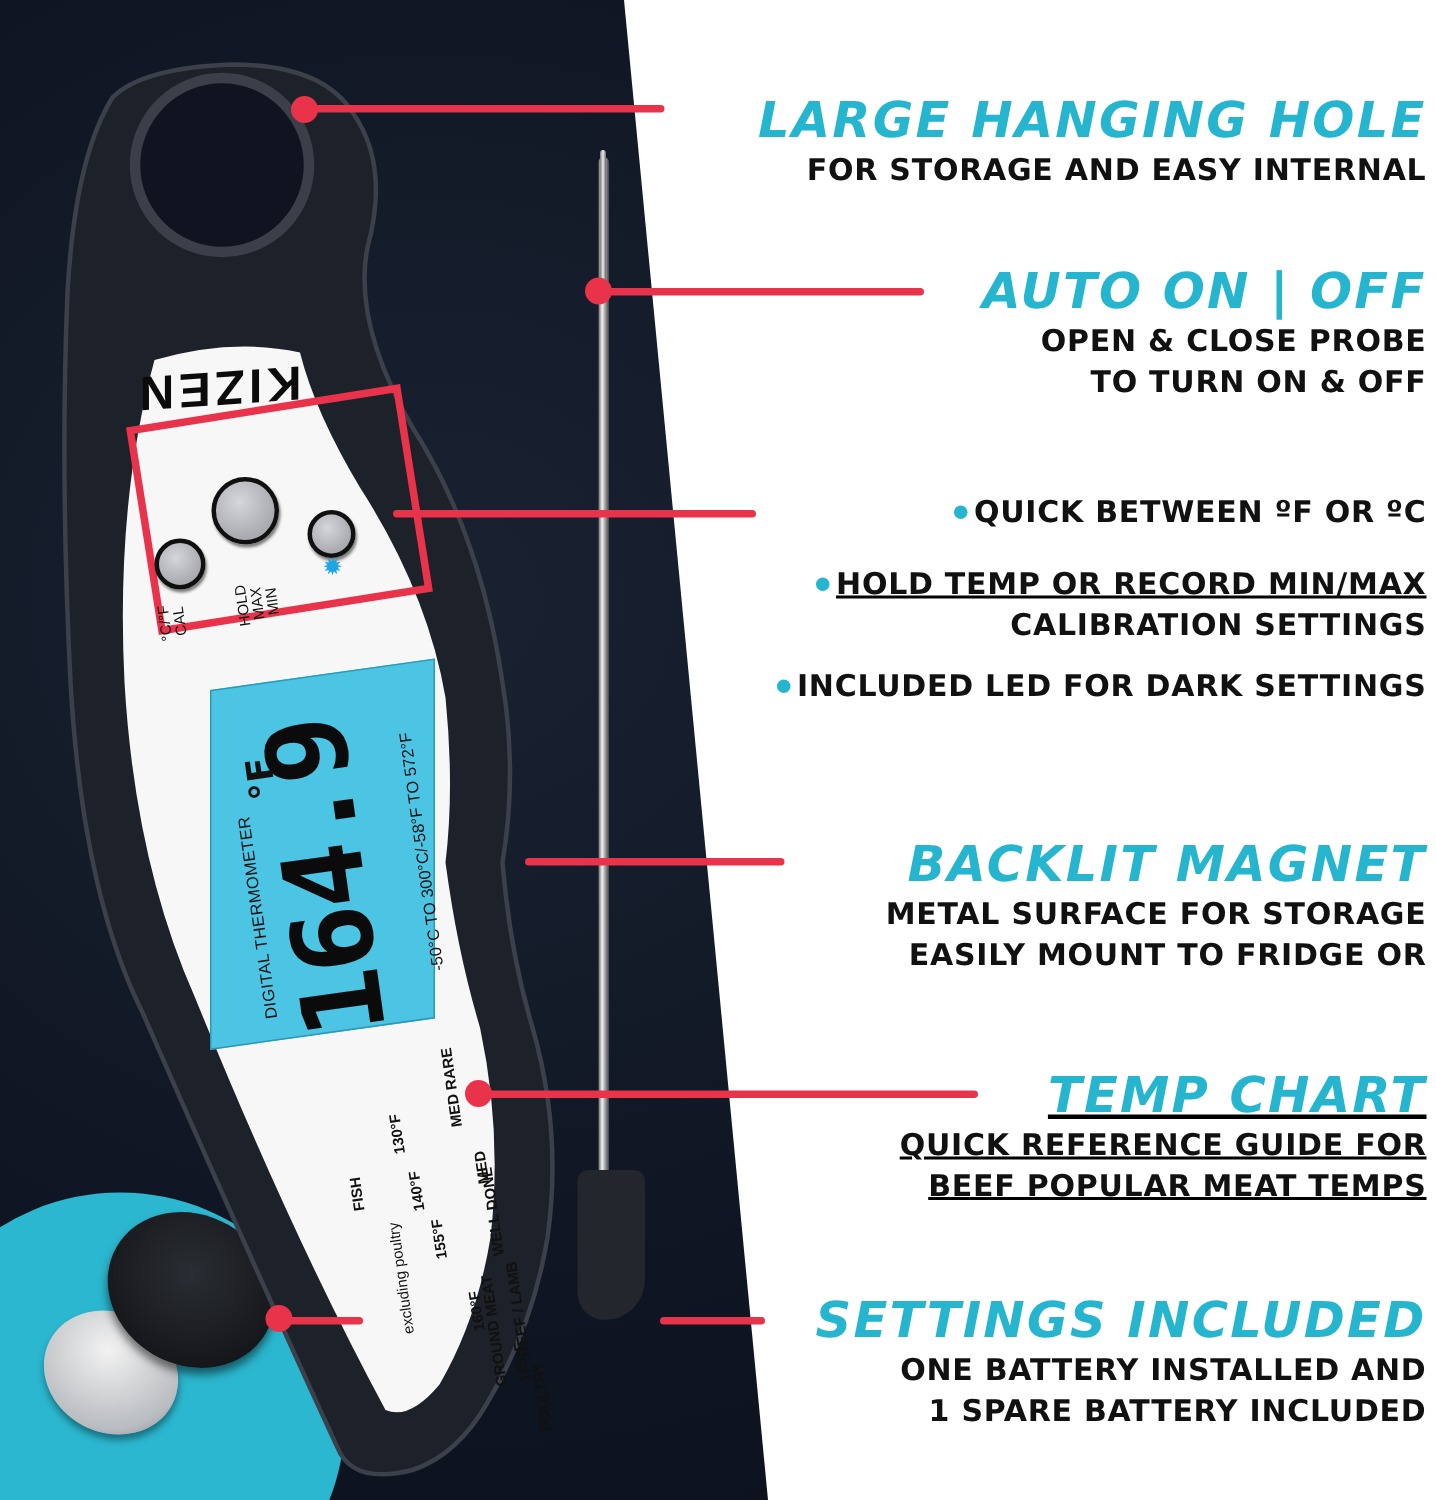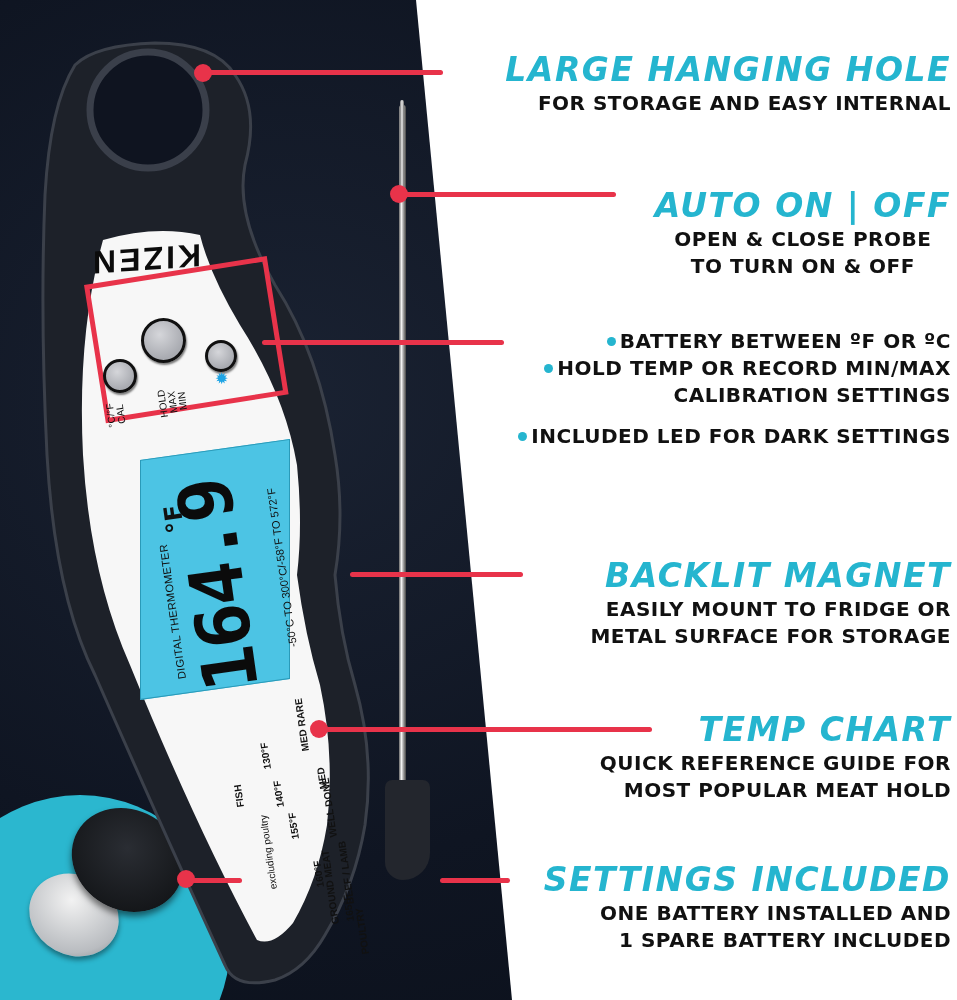--- a/index.html
+++ b/index.html
@@ -187,57 +187,57 @@
 
   <div class="callout-line" style="left:350px;top:572px;width:173px;"></div>
 
   <div class="callout-line" style="left:322px;top:727px;width:330px;"></div>
   <div class="callout-dot" style="left:310px;top:720px;"></div>
 
   <div class="callout-line" style="left:190px;top:878px;width:52px;"></div>
   <div class="callout-line" style="left:440px;top:878px;width:70px;"></div>
   <div class="callout-dot" style="left:177px;top:870px;"></div>
 
-  <div class="feature" style="top:50px;text-align:right;">
+  <div class="feature" style="top:60px;text-align:right;">
     <div class="feature-title">LARGE HANGING HOLE</div>
     <div class="feature-desc">FOR STORAGE AND EASY INTERNAL</div>
   </div>
 
-  <div class="feature" style="top:186px;text-align:center;">
+  <div class="feature" style="top:174px;">
     <div class="feature-title">AUTO ON | OFF</div>
     <div class="feature-desc">OPEN &amp; CLOSE PROBE</div>
     <div class="feature-desc">TO TURN ON &amp; OFF</div>
   </div>
 
   <div class="feature" style="top:322px;">
     <div class="bullet-row" style="margin-top:6px;">
       <span class="bullet"></span>
-      <span class="feature-desc">BATTERY BETWEEN ºF OR ºC</span>
+      <span class="feature-desc">QUICK BETWEEN ºF OR ºC</span>
     </div>
-    <div class="bullet-row" style="margin-top:0;">
+    <div class="bullet-row" style="margin-top:21px;text-decoration:underline;">
       <span class="bullet"></span>
       <span class="feature-desc">HOLD TEMP OR RECORD MIN/MAX</span>
     </div>
     <div class="feature-desc">CALIBRATION SETTINGS</div>
     <div class="bullet-row" style="margin-top:14px;">
       <span class="bullet"></span>
       <span class="feature-desc">INCLUDED LED FOR DARK SETTINGS</span>
     </div>
   </div>
 
   <div class="feature" style="top:556px;">
     <div class="feature-title">BACKLIT MAGNET</div>
+    <div class="feature-desc">METAL SURFACE FOR STORAGE</div>
     <div class="feature-desc">EASILY MOUNT TO FRIDGE OR</div>
-    <div class="feature-desc">METAL SURFACE FOR STORAGE</div>
-  </div>
-
-  <div class="feature" style="top:710px;">
+  </div>
+
+  <div class="feature" style="top:710px;text-decoration:underline;">
     <div class="feature-title">TEMP CHART</div>
     <div class="feature-desc">QUICK REFERENCE GUIDE FOR</div>
-    <div class="feature-desc">MOST POPULAR MEAT HOLD</div>
+    <div class="feature-desc">BEEF POPULAR MEAT TEMPS</div>
   </div>
 
   <div class="feature" style="top:860px;">
     <div class="feature-title">SETTINGS INCLUDED</div>
     <div class="feature-desc">ONE BATTERY INSTALLED AND</div>
     <div class="feature-desc">1 SPARE BATTERY INCLUDED</div>
   </div>
 </div>
 
 </body></html>

